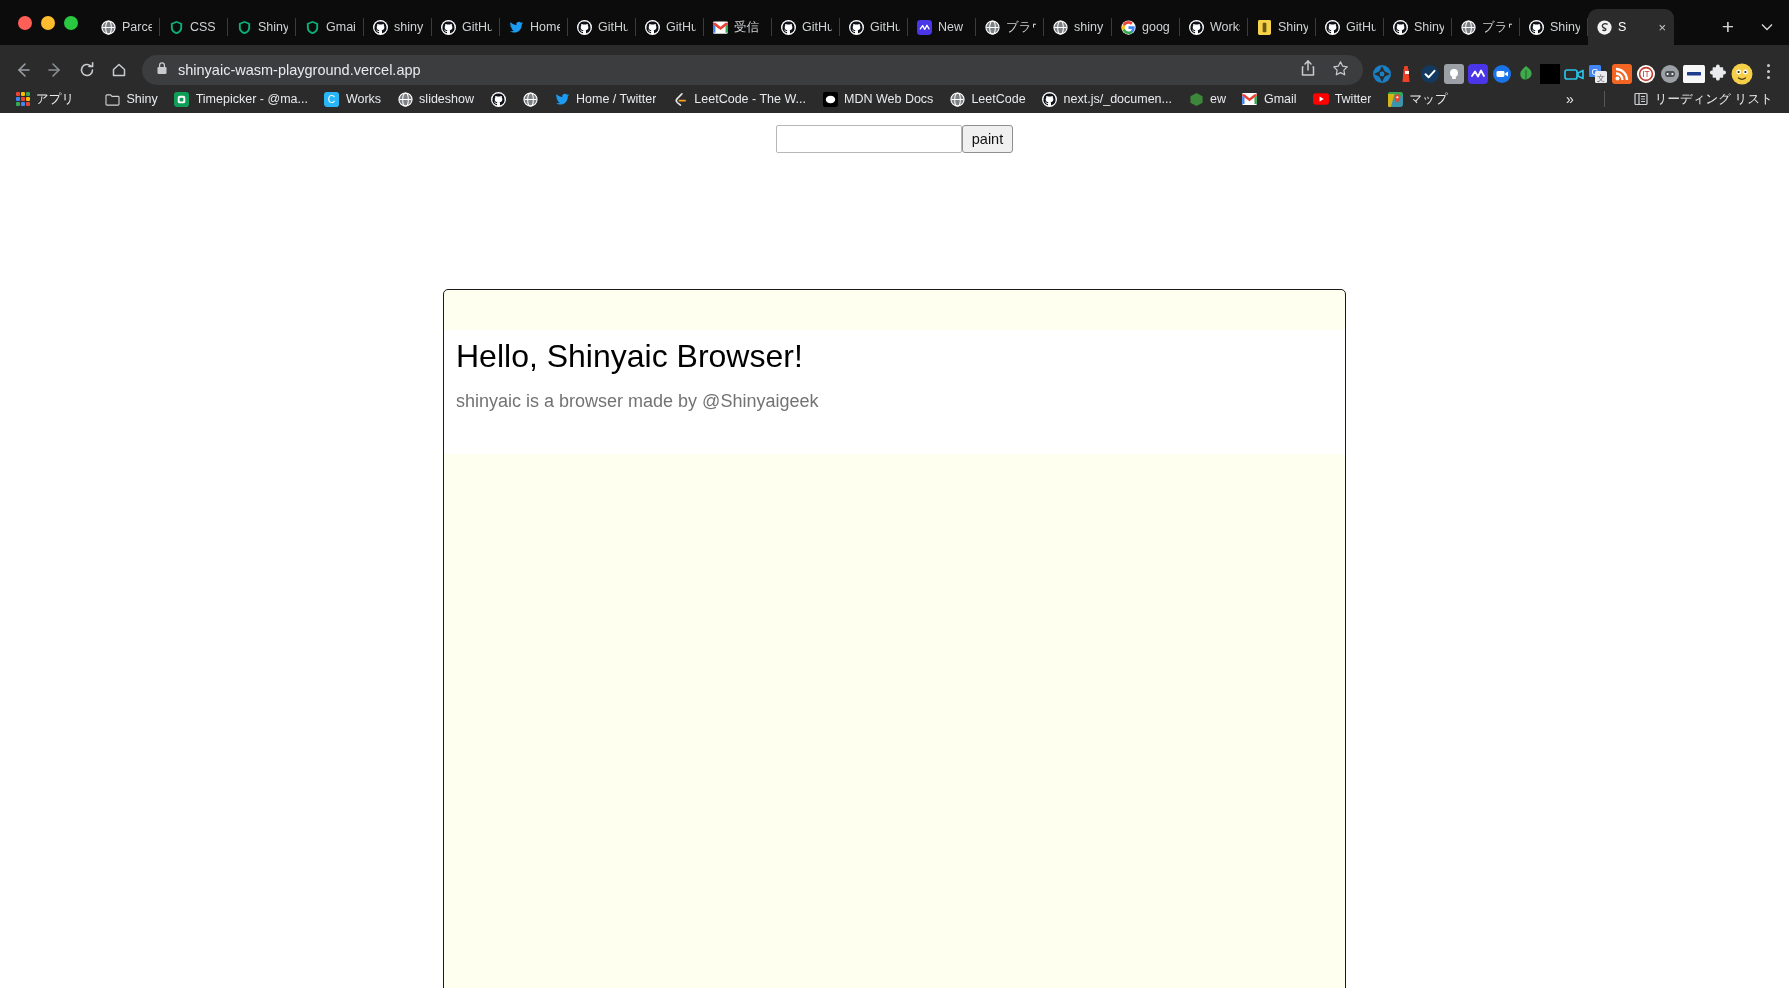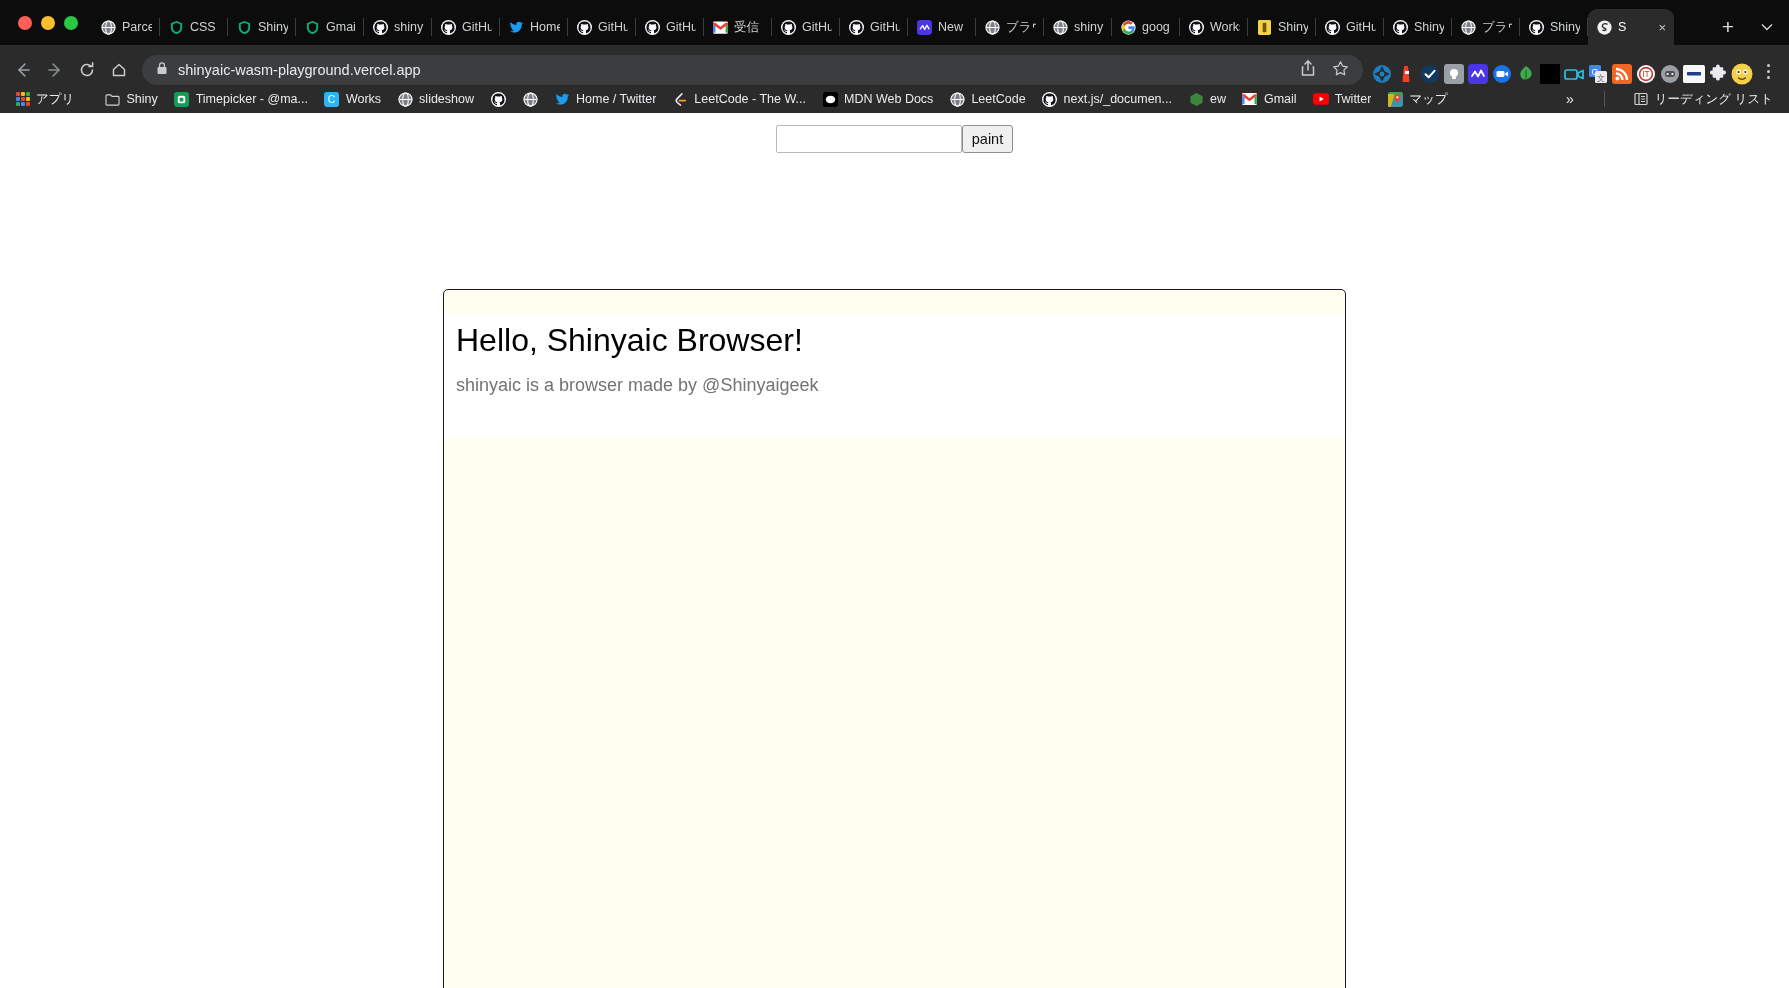--- a/index.html
+++ b/index.html
@@ -250,21 +250,21 @@
     border: 1px solid #1a1a1a;
     border-radius: 5px;
     background: #fffff0;
     overflow: hidden;
     display: flex;
     flex-direction: column;
   }
   .canvas-body {
     background: #ffffff;
     padding: 0 12px;
-    margin-top: 24px;
+    margin-top: 40px;
     flex: none;
   }
   .canvas h1 {
     margin: 0;
     font-size: 32px;
     font-weight: 400;
     color: #000000;
     font-family: "Liberation Sans", sans-serif;
     line-height: 1.15;
     padding: 8px 0 6px 0;

